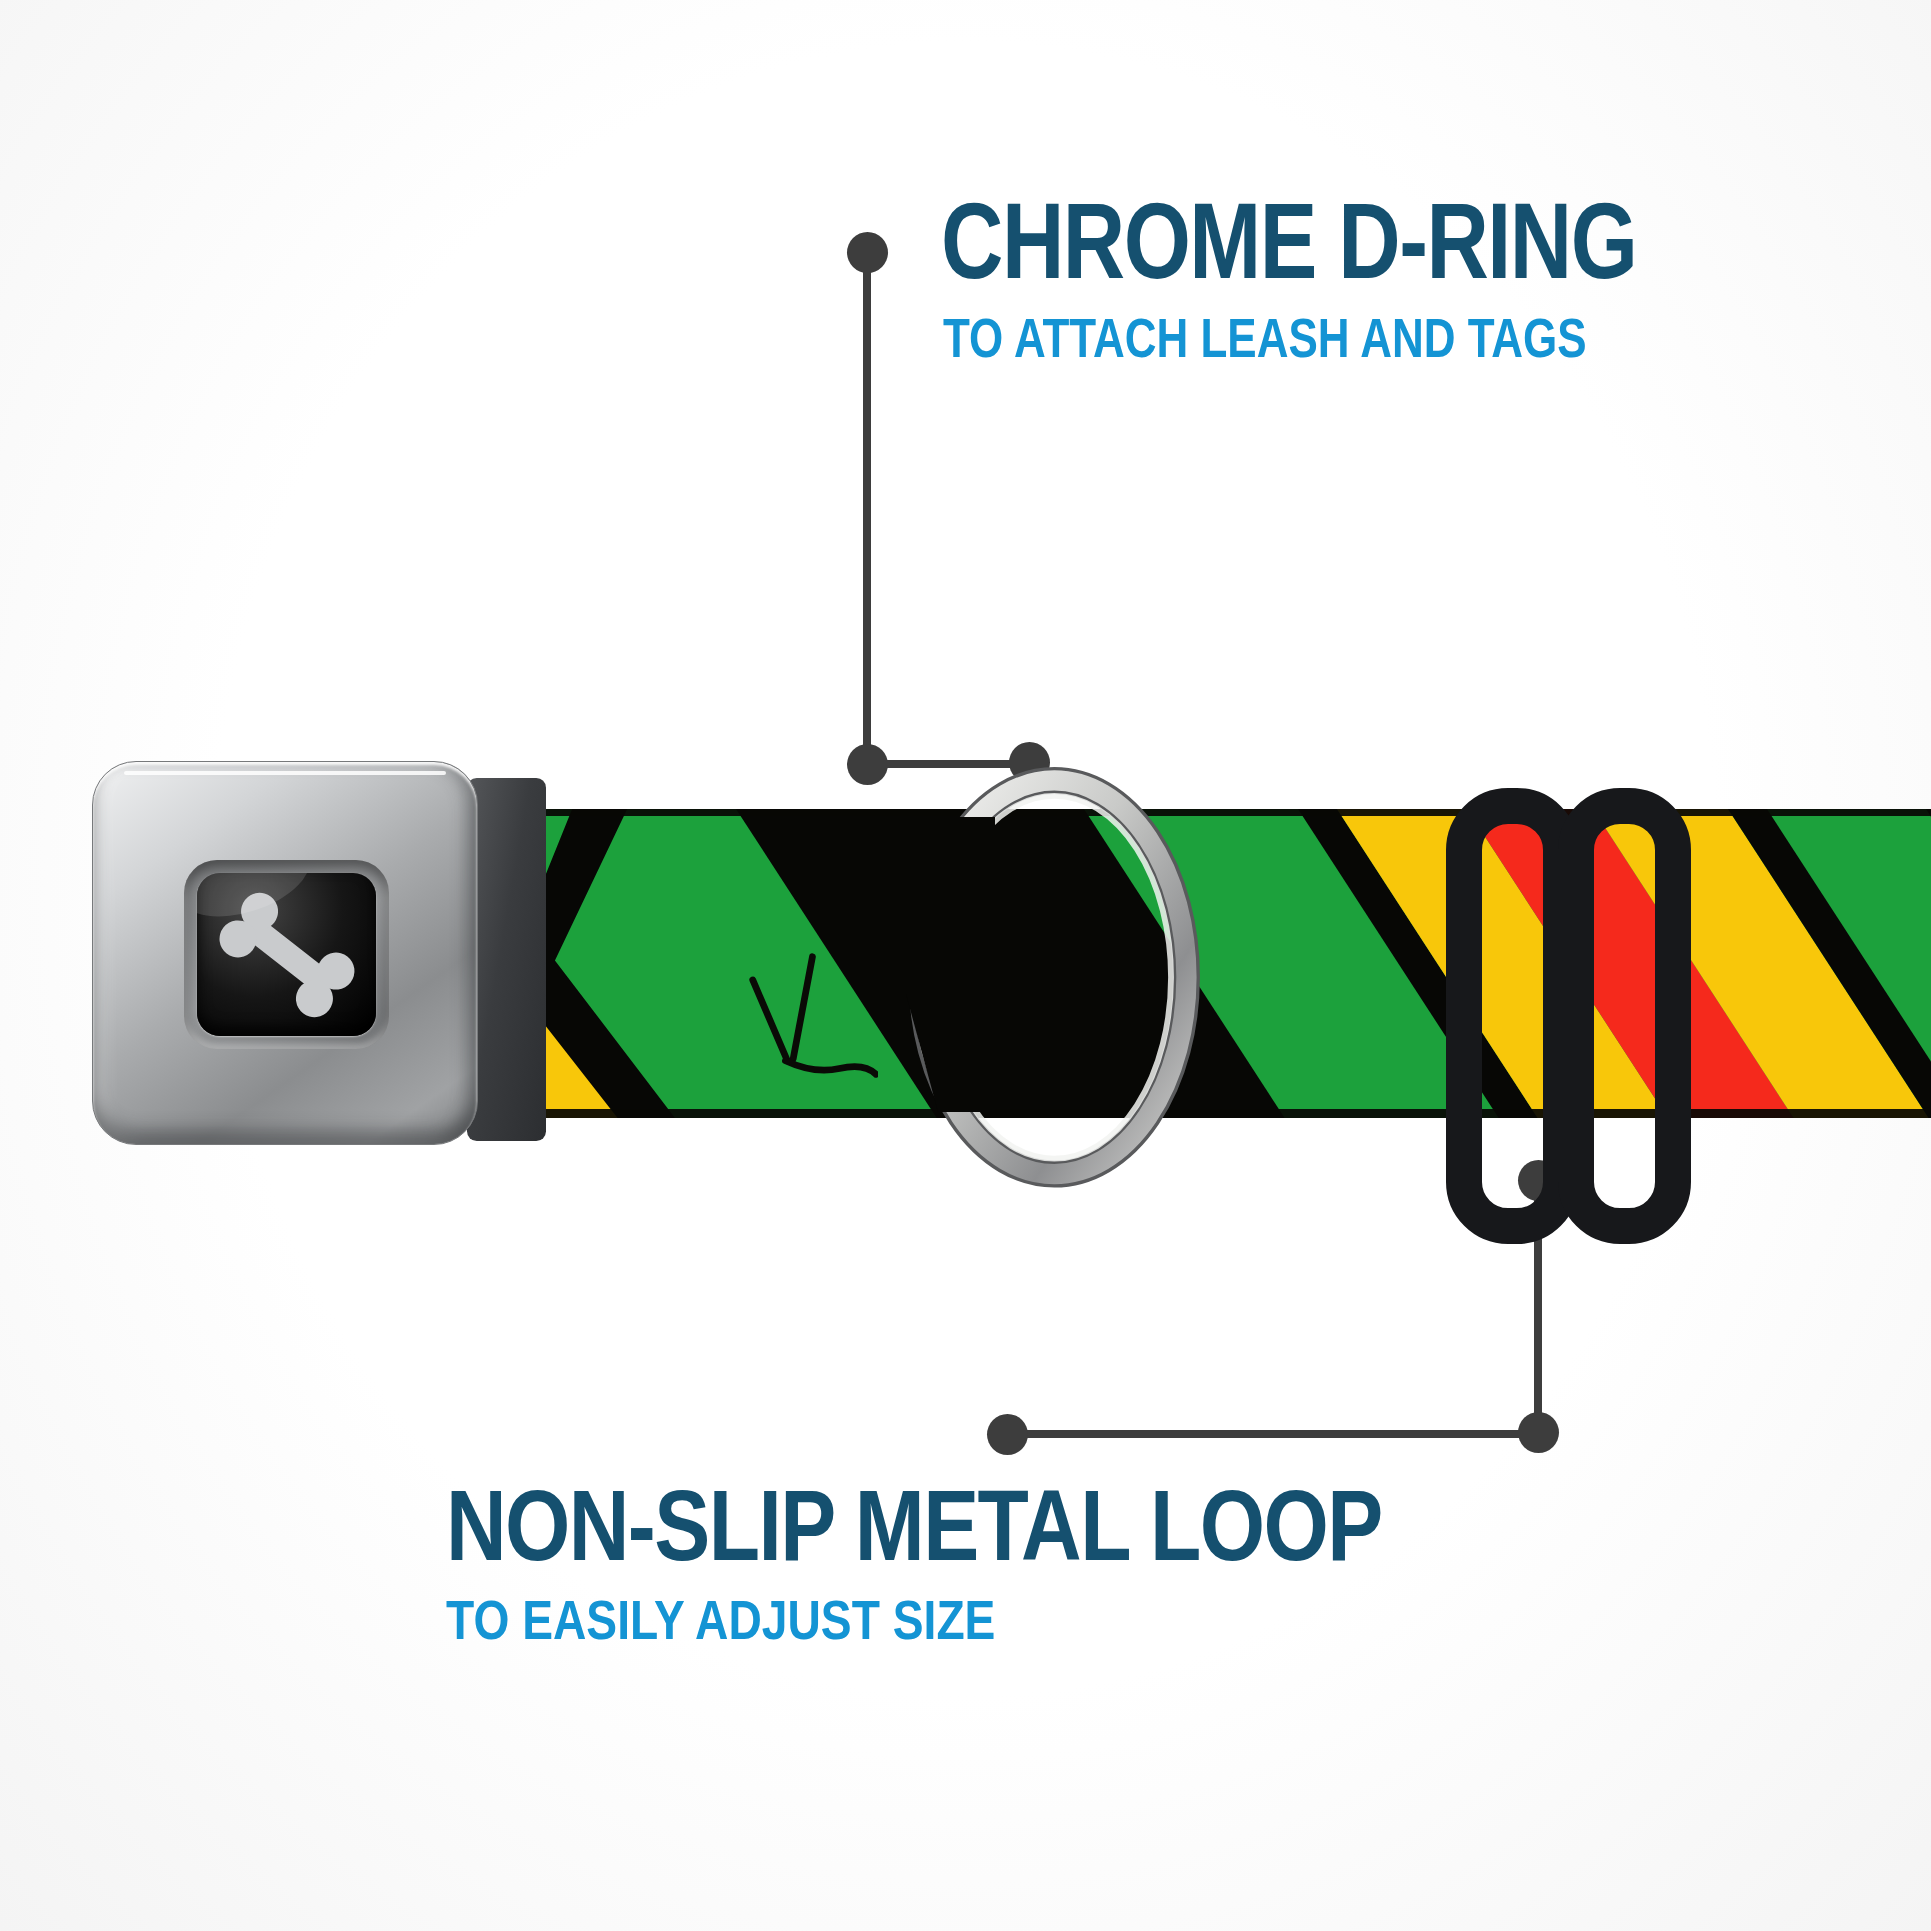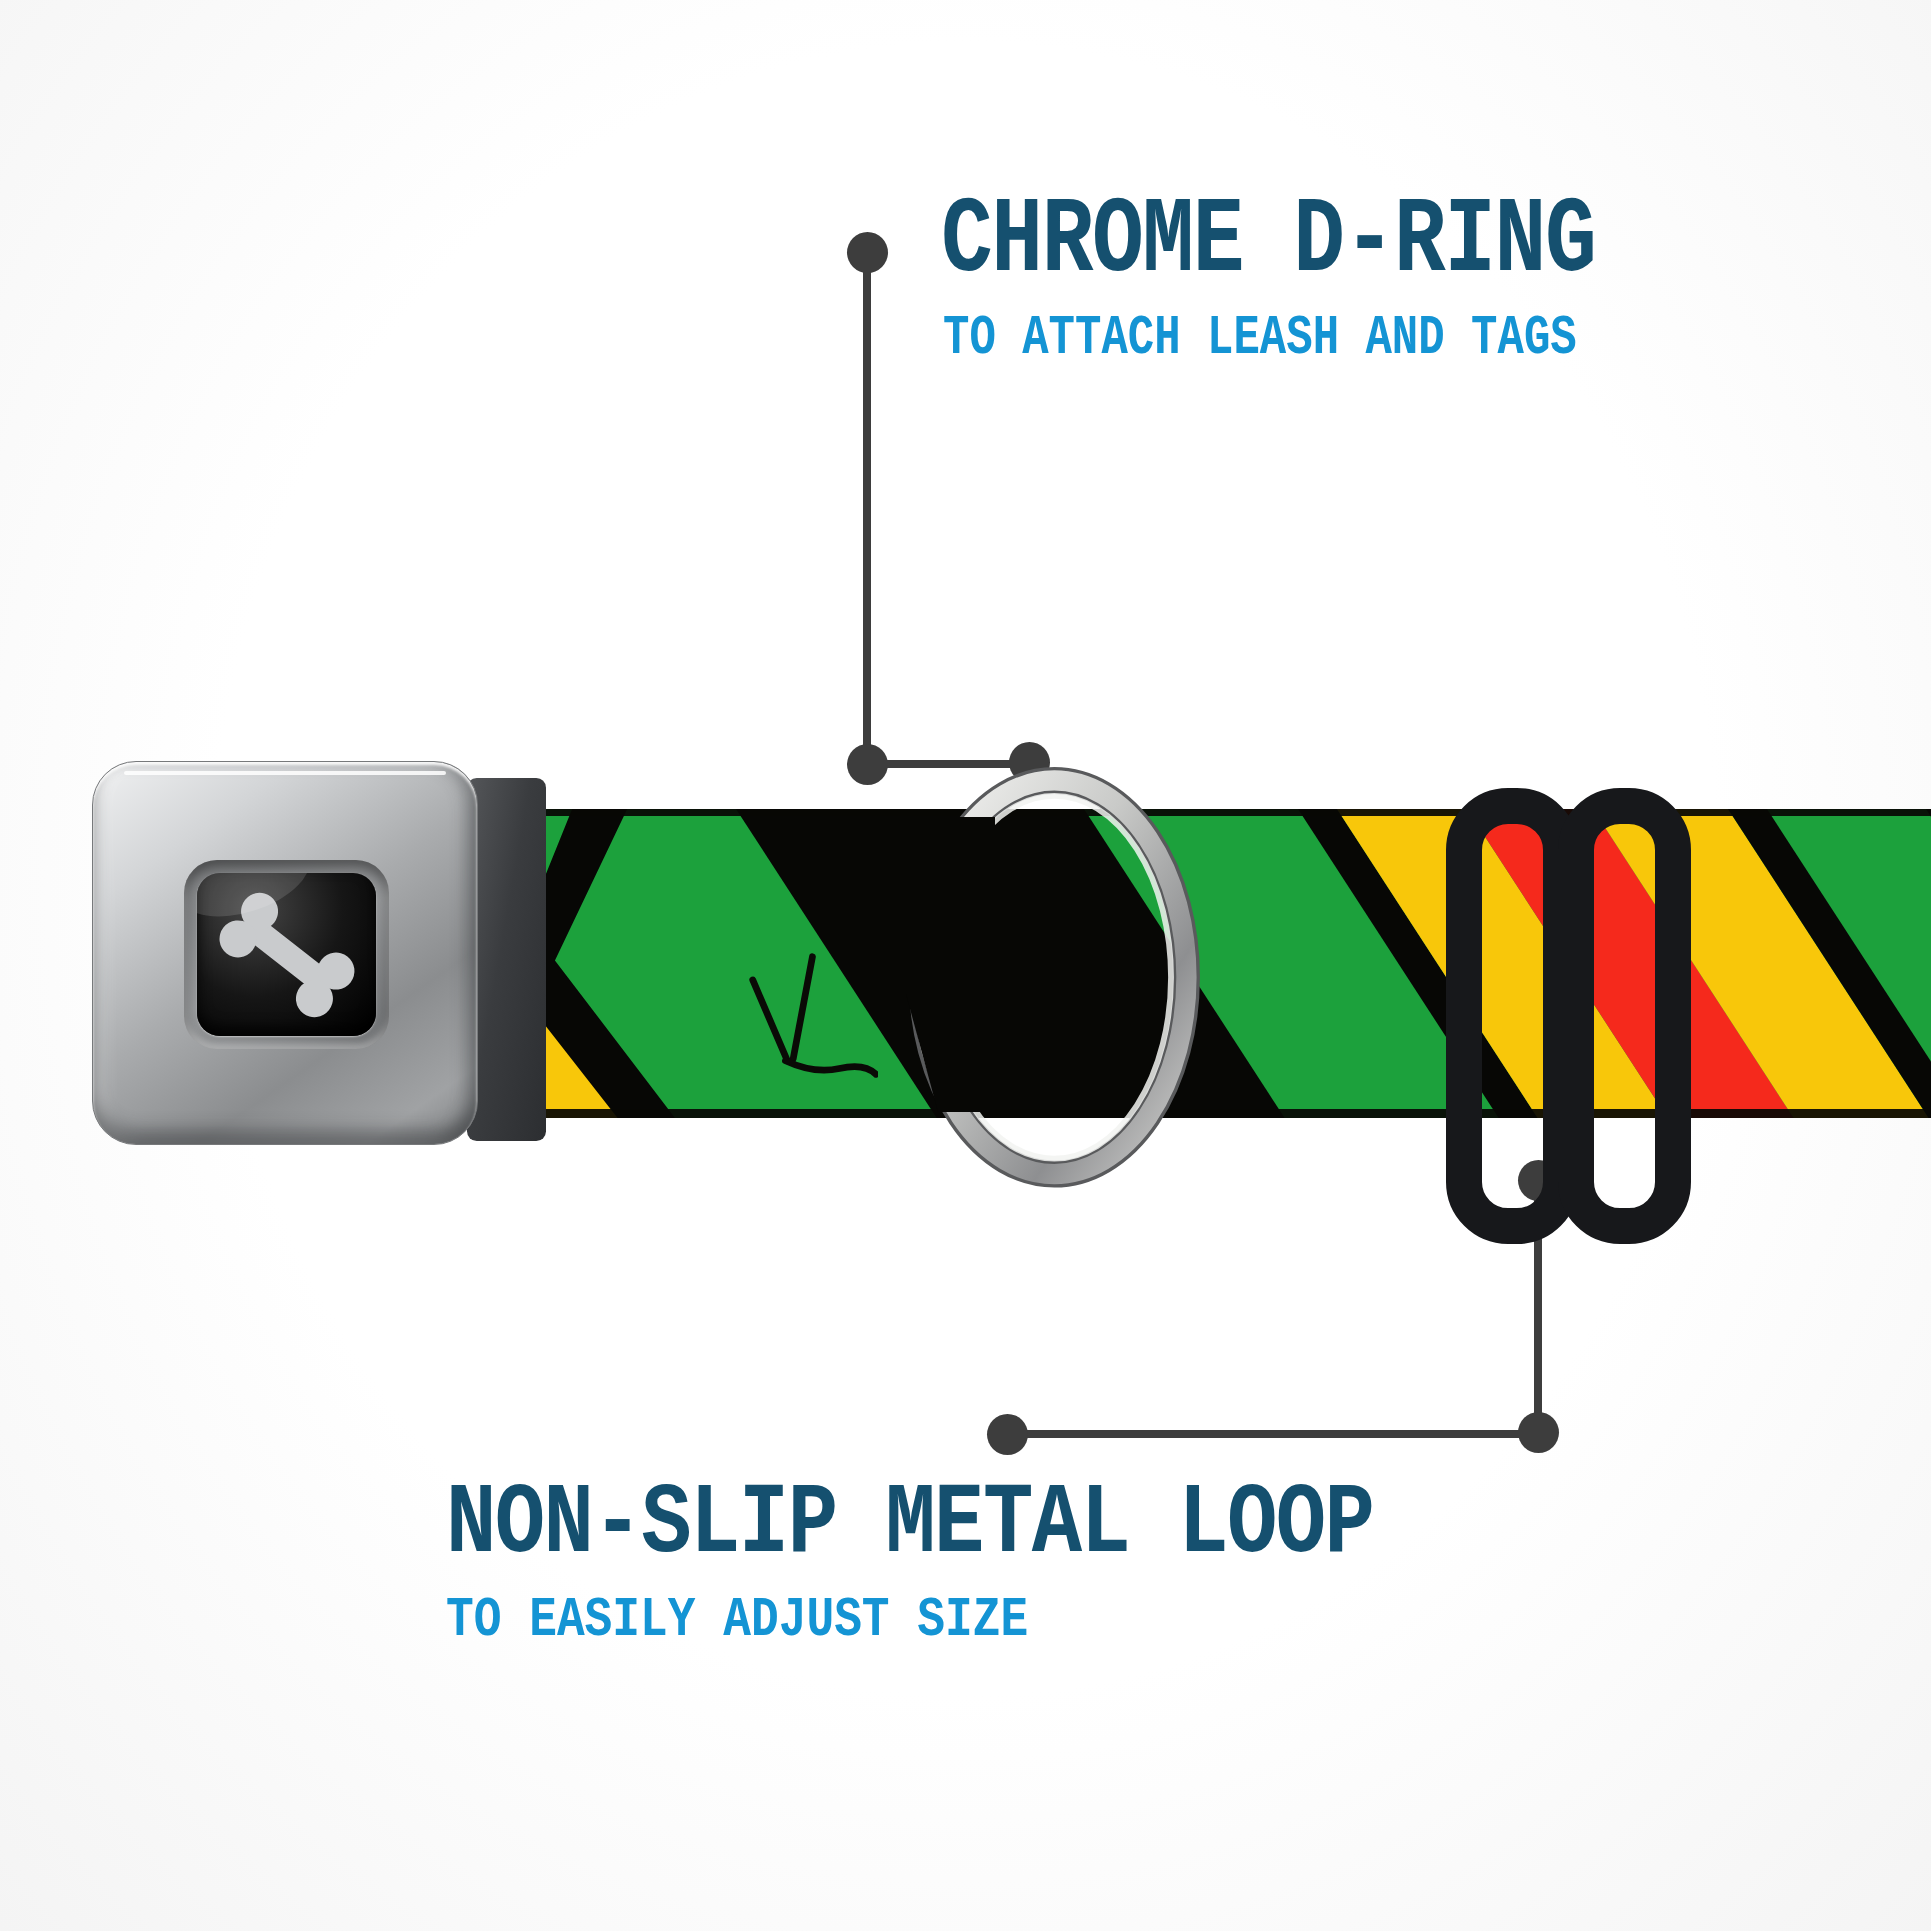--- a/index.html
+++ b/index.html
@@ -1,19 +1,19 @@
 <!DOCTYPE html>
 <html><head>
 <meta charset="utf-8">
 <style>
   html,body{margin:0;padding:0;background:#fff;}
   #canvas{
     position:relative;width:1931px;height:1931px;overflow:hidden;
     background:radial-gradient(ellipse at 50% 45%, #ffffff 55%, #f4f4f4 100%);
-    font-family:Liberation Mono, monospace;
+    font-family:Liberation Sans, sans-serif;
   }
   
   .co-title{
     position:absolute;font-weight:700;font-size:108px;line-height:1;
     color:#15506f;letter-spacing:-1.9px;white-space:nowrap;
     transform:scaleX(.80);transform-origin:0 0;
   }
   .co-sub{
     position:absolute;font-weight:700;font-size:55px;line-height:1;
     color:#1494d4;letter-spacing:0;white-space:nowrap;

